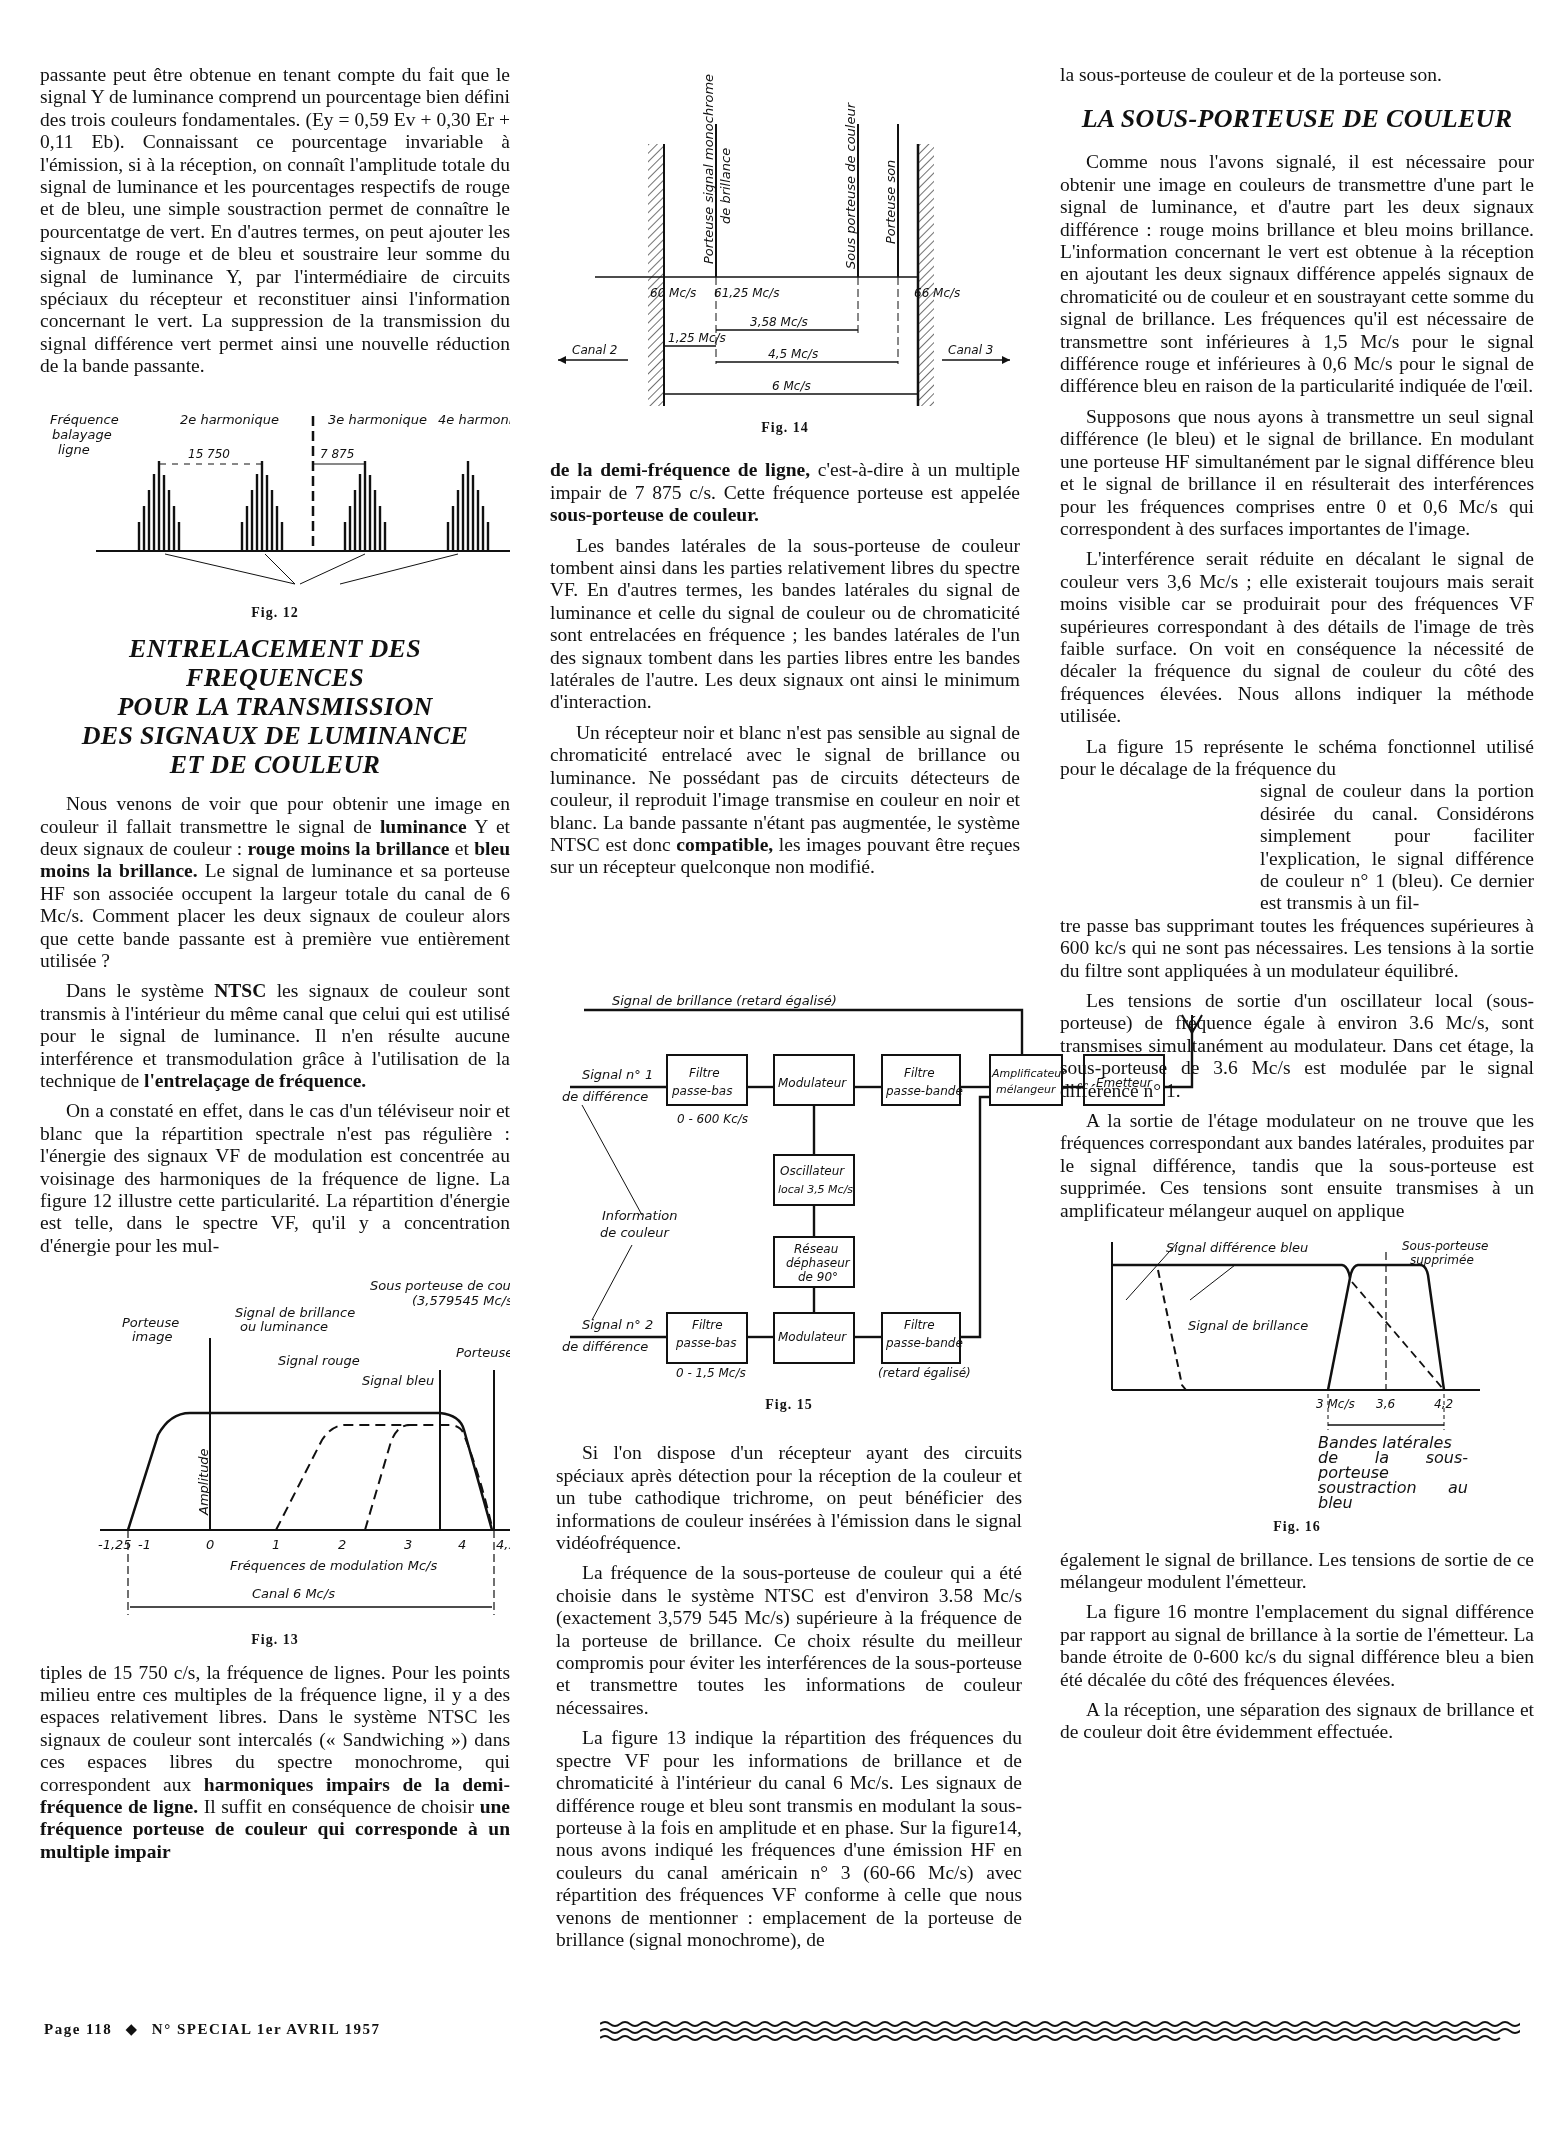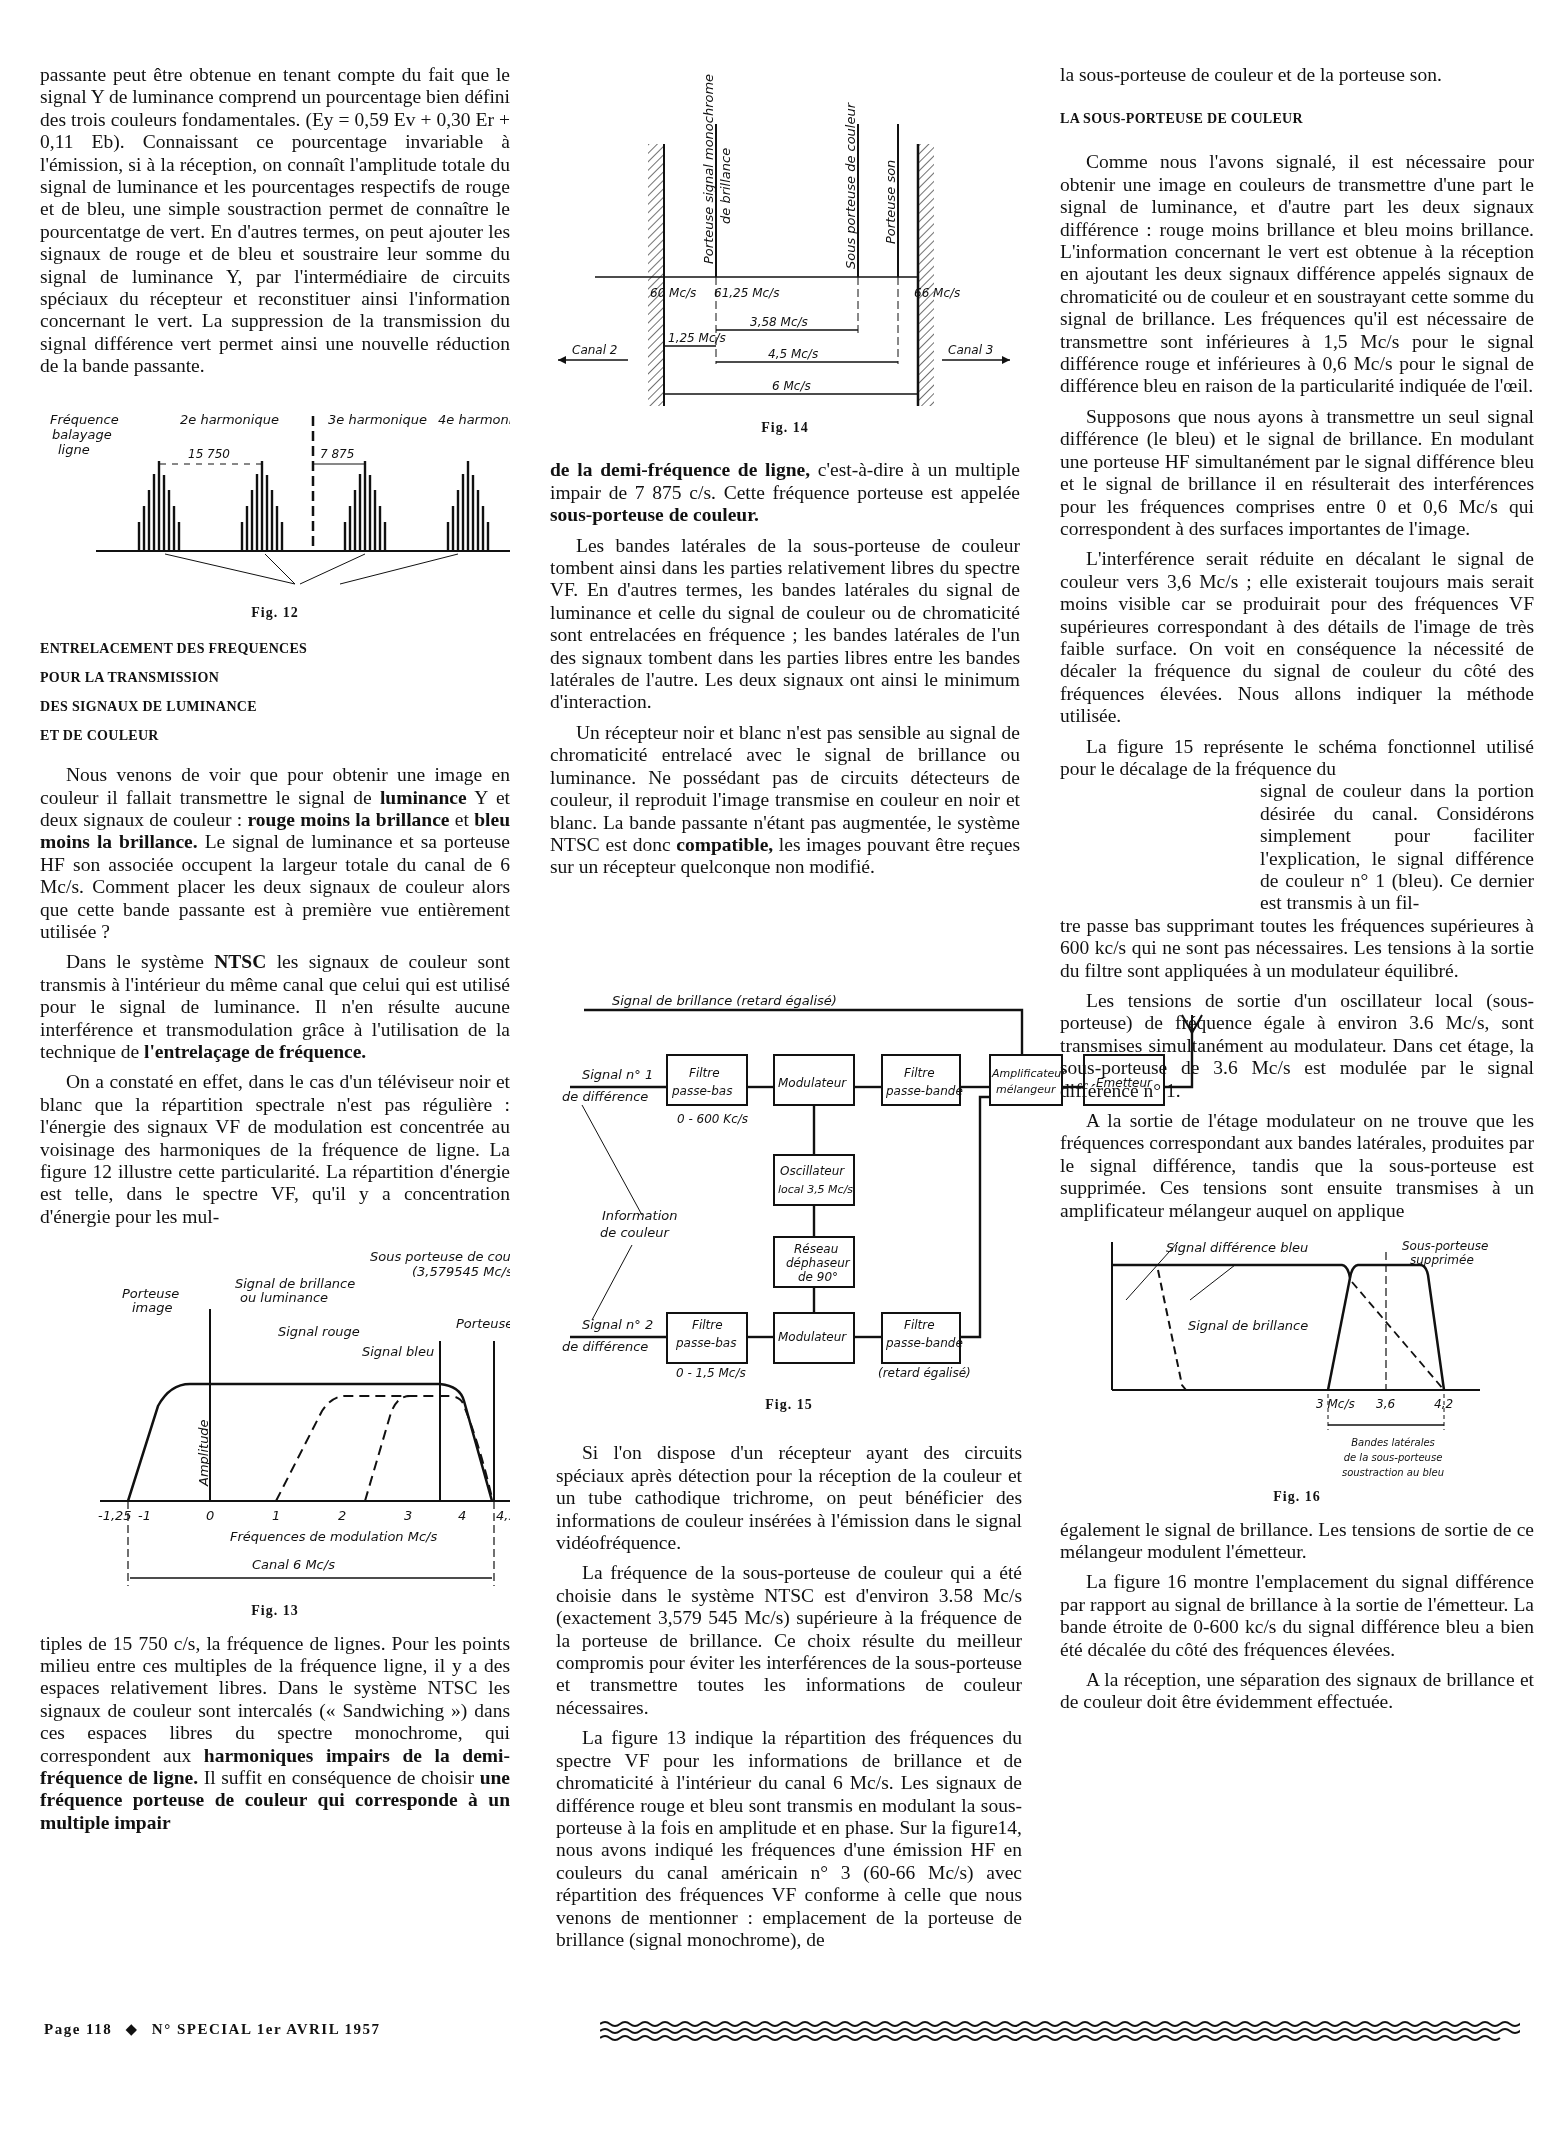--- a/index.html
+++ b/index.html
@@ -2,21 +2,21 @@
 <html><head>
 <meta charset="utf-8">
 <style>
   html, body { margin:0; padding:0; background:#ffffff; }
   body { width:1568px; height:2132px; position:relative; overflow:hidden; color:#111;
          font-family:"Liberation Serif","DejaVu Serif",serif; }
   .col { position:absolute; font-size:19.5px; line-height:22.4px; text-align:justify; hyphens:manual; }
   .col p { margin:0 0 8px 0; text-indent:26px; }
   .col p.noind { text-indent:0; }
   b { font-weight:bold; }
-  .heading { font-weight:bold; text-align:left; font-size:14px; line-height:29px; margin:6px 0 14px 0; letter-spacing:0.3px; }
+  .heading { font-weight:bold; text-align:center; font-size:26px; line-height:29px; margin:6px 0 14px 0; letter-spacing:0.3px;font-style:italic; }
   .figcap { text-align:center; font-weight:bold; font-size:14px; letter-spacing:1px; margin:4px 0 10px 0; }
   svg { display:block; }
   svg text { font-family:"DejaVu Sans","Liberation Sans",sans-serif; font-style:italic; fill:#111; }
   .footer { position:absolute; left:44px; top:2020px; font-weight:bold; font-size:15px; letter-spacing:1.5px; white-space:nowrap; }
   .wavy { position:absolute; left:600px; top:2016px; width:920px; height:26px; }
 </style>
 </head>
 <body>
 
 <div class="col" style="left:40px; top:64px; width:470px;">
@@ -290,21 +290,21 @@
       <text x="106" y="22" font-size="13">Signal différence bleu</text>
       <text x="128" y="100" font-size="13">Signal de brillance</text>
       <text x="342" y="20" font-size="12">Sous-porteuse</text>
       <text x="350" y="34" font-size="12">supprimée</text>
       <g font-style="normal" font-size="12">
         <text x="256" y="178">3 Mc/s</text>
         <text x="316" y="178">3,6</text>
         <text x="374" y="178">4,2</text>
       </g>
     </svg>
-    <div style="position:relative; margin-top:-20px; margin-left:258px; font-family:'DejaVu Sans',sans-serif; font-style:italic; font-size:10px; line-height:15px; text-align:center; width:150px;">
+    <div style="position:relative; margin-top:-20px; margin-left:258px; font-family:'DejaVu Sans',sans-serif; font-style:italic; font-size:16px; line-height:15px; width:150px;">
       <div>Bandes latérales</div>
       <div>de la sous-porteuse</div>
       <div>soustraction au bleu</div>
     </div>
   </div>
   <div class="figcap" style="margin-top:6px;">Fig. 16</div>
 
   <p class="noind">également le signal de brillance. Les tensions de sortie de ce mélangeur modulent l'émetteur.</p>
   <p>La figure 16 montre l'emplacement du signal différence par rapport au signal de brillance à la sortie de l'émetteur. La bande étroite de 0-600 kc/s du signal différence bleu a bien été décalée du côté des fréquences élevées.</p>
   <p>A la réception, une séparation des signaux de brillance et de couleur doit être évidemment effectuée.</p>

